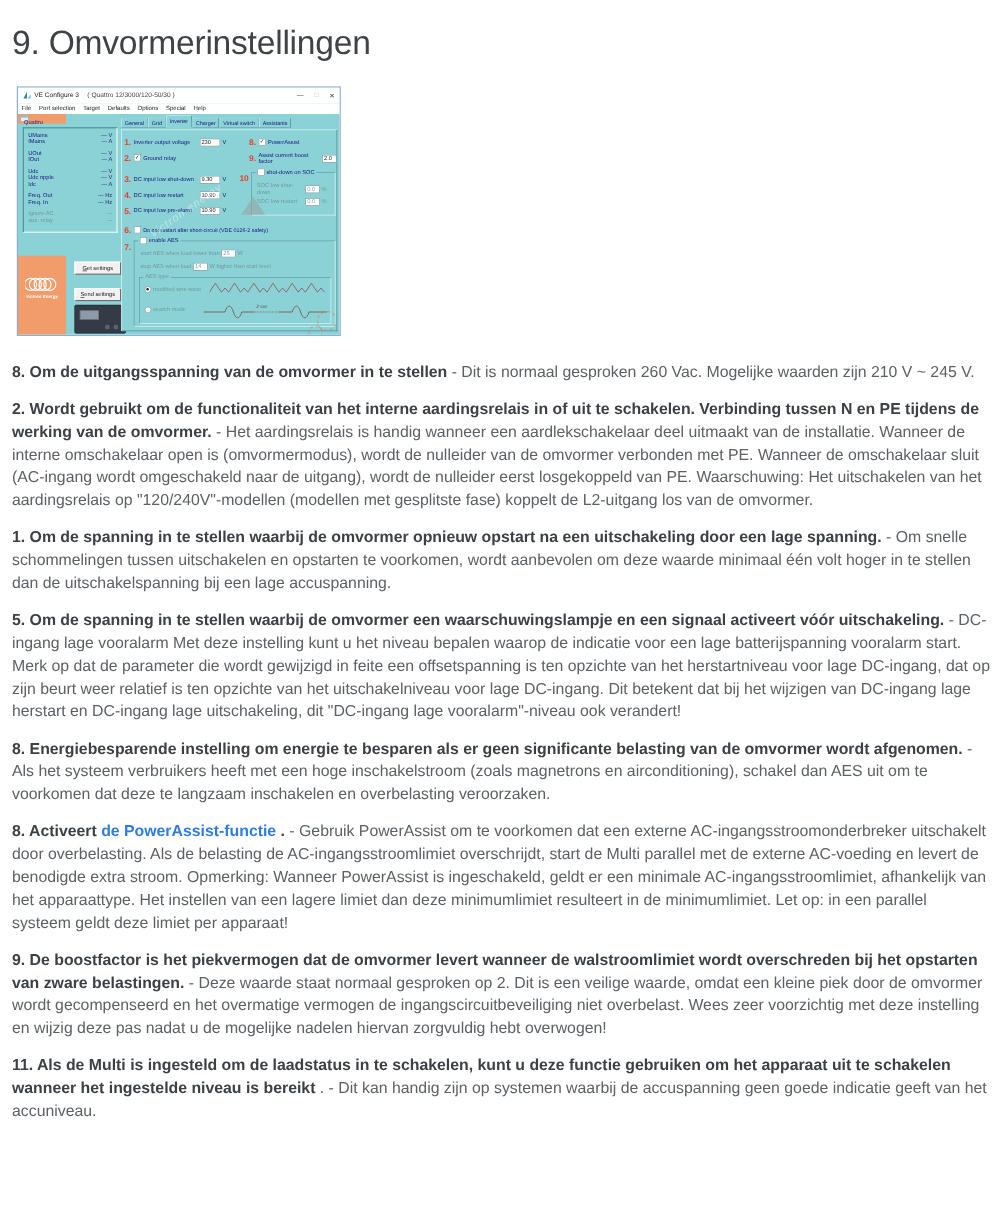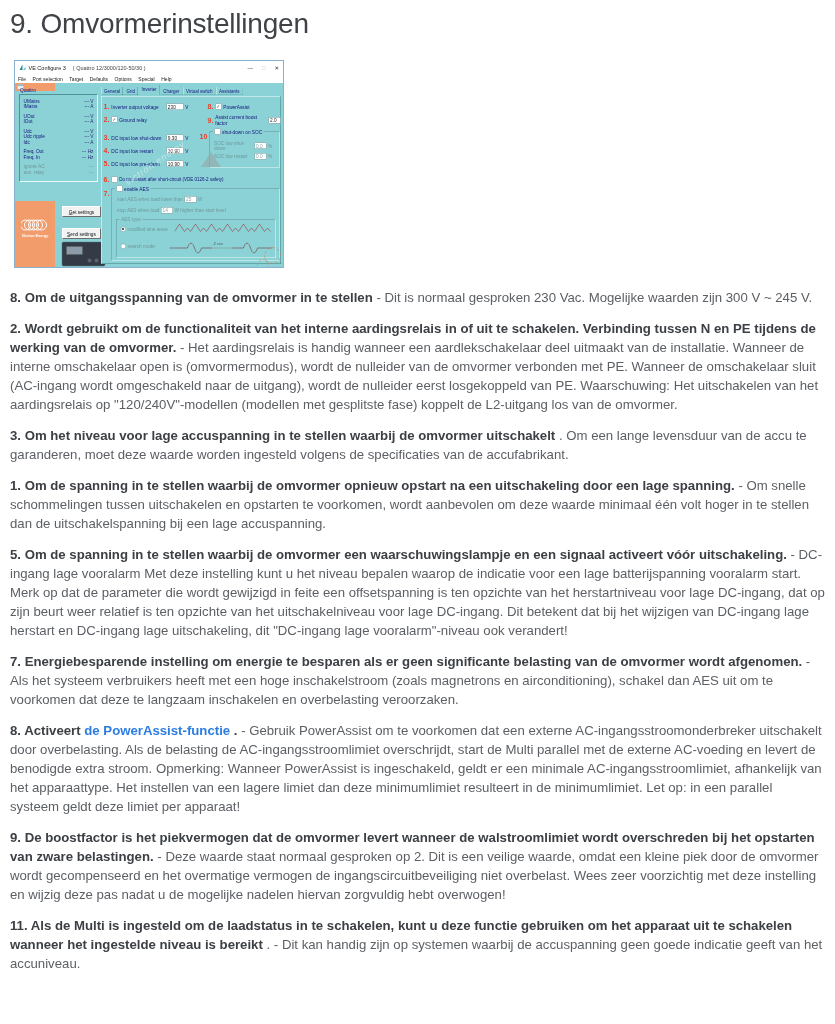--- a/index.html
+++ b/index.html
@@ -1,18 +1,18 @@
 <!DOCTYPE html>
 <html><head>
 <meta charset="utf-8">
 <style>
   html,body{margin:0;padding:0;}
   body{width:835px;height:1024px;overflow:hidden;background:#fff;
        font-family:"Liberation Sans",sans-serif;}
-  .page{padding:6px 10px 0 10px;}
+  .page{padding:6px 10px 0 10px;margin-top:12px;}
   h1{font-size:28px;font-weight:400;color:#3f4347;margin:2px 0 20px 0;letter-spacing:-.2px;}
   
   p.doc{margin:0 0 12px 0;font-size:13.2px;line-height:19px;color:#5c6065;max-width:815px;}
   p.doc strong{color:#3c4045;font-weight:700;}
   a.pa-link{color:#2d7de1;font-weight:700;text-decoration:none;cursor:pointer;}
   
   .vc-outer{width:268px;height:206px;border:1px solid #8ab0cf;margin:0 0 20px 4px;overflow:hidden;}
   .vc-scale{width:536px;height:412px;transform:scale(.5);transform-origin:0 0;}
   .vc-window{width:536px;height:412px;background:#8bd2d6;position:relative;font-family:"Liberation Sans",sans-serif;}
   .titlebar{height:26px;background:#fff;display:flex;align-items:center;padding:0 8px;box-sizing:border-box;}
@@ -307,23 +307,22 @@
 
           <div class="wm-text">victron energy</div>
           <div class="wm-tri"></div>
           <div class="wm-c1"></div>
           <div class="wm-c2"></div>
         </div>
       </div>
     </div>
   </div>
 
-  <p class="doc"><strong>8. Om de uitgangsspanning van de omvormer in te stellen</strong><span> - Dit is normaal gesproken 230 Vac. Mogelijke waarden zijn 300 V ~ 245 V.</span></p>
+  <p class="doc"><strong>8. Om de uitgangsspanning van de omvormer in te stellen</strong><span> - Dit is normaal gesproken 260 Vac. Mogelijke waarden zijn 210 V ~ 245 V.</span></p>
   <p class="doc"><strong>2. Wordt gebruikt om de functionaliteit van het interne aardingsrelais in of uit te schakelen. Verbinding tussen N en PE tijdens de werking van de omvormer.</strong><span> - Het aardingsrelais is handig wanneer een aardlekschakelaar deel uitmaakt van de installatie. Wanneer de interne omschakelaar open is (omvormermodus), wordt de nulleider van de omvormer verbonden met PE. Wanneer de omschakelaar sluit (AC-ingang wordt omgeschakeld naar de uitgang), wordt de nulleider eerst losgekoppeld van PE. Waarschuwing: Het uitschakelen van het aardingsrelais op "120/240V"-modellen (modellen met gesplitste fase) koppelt de L2-uitgang los van de omvormer.</span></p>
-  <p class="doc"><strong>3. Om het niveau voor lage accuspanning in te stellen waarbij de omvormer uitschakelt</strong><span> . Om een lange levensduur van de accu te garanderen, moet deze waarde worden ingesteld volgens de specificaties van de accufabrikant.</span></p>
   <p class="doc"><strong>1. Om de spanning in te stellen waarbij de omvormer opnieuw opstart na een uitschakeling door een lage spanning.</strong><span> - Om snelle schommelingen tussen uitschakelen en opstarten te voorkomen, wordt aanbevolen om deze waarde minimaal één volt hoger in te stellen dan de uitschakelspanning bij een lage accuspanning.</span></p>
   <p class="doc"><strong>5. Om de spanning in te stellen waarbij de omvormer een waarschuwingslampje en een signaal activeert vóór uitschakeling.</strong><span> - DC-ingang lage vooralarm Met deze instelling kunt u het niveau bepalen waarop de indicatie voor een lage batterijspanning vooralarm start. Merk op dat de parameter die wordt gewijzigd in feite een offsetspanning is ten opzichte van het herstartniveau voor lage DC-ingang, dat op zijn beurt weer relatief is ten opzichte van het uitschakelniveau voor lage DC-ingang. Dit betekent dat bij het wijzigen van DC-ingang lage herstart en DC-ingang lage uitschakeling, dit "DC-ingang lage vooralarm"-niveau ook verandert!</span></p>
-  <p class="doc"><strong>7. Energiebesparende instelling om energie te besparen als er geen significante belasting van de omvormer wordt afgenomen.</strong><span> - Als het systeem verbruikers heeft met een hoge inschakelstroom (zoals magnetrons en airconditioning), schakel dan AES uit om te voorkomen dat deze te langzaam inschakelen en overbelasting veroorzaken.</span></p>
+  <p class="doc"><strong>8. Energiebesparende instelling om energie te besparen als er geen significante belasting van de omvormer wordt afgenomen.</strong><span> - Als het systeem verbruikers heeft met een hoge inschakelstroom (zoals magnetrons en airconditioning), schakel dan AES uit om te voorkomen dat deze te langzaam inschakelen en overbelasting veroorzaken.</span></p>
   <p class="doc"><strong>8. Activeert</strong> <a class="pa-link">de PowerAssist-functie</a><strong> .</strong><span> - Gebruik PowerAssist om te voorkomen dat een externe AC-ingangsstroomonderbreker uitschakelt door overbelasting. Als de belasting de AC-ingangsstroomlimiet overschrijdt, start de Multi parallel met de externe AC-voeding en levert de benodigde extra stroom. Opmerking: Wanneer PowerAssist is ingeschakeld, geldt er een minimale AC-ingangsstroomlimiet, afhankelijk van het apparaattype. Het instellen van een lagere limiet dan deze minimumlimiet resulteert in de minimumlimiet. Let op: in een parallel systeem geldt deze limiet per apparaat!</span></p>
   <p class="doc"><strong>9. De boostfactor is het piekvermogen dat de omvormer levert wanneer de walstroomlimiet wordt overschreden bij het opstarten van zware belastingen.</strong><span> - Deze waarde staat normaal gesproken op 2. Dit is een veilige waarde, omdat een kleine piek door de omvormer wordt gecompenseerd en het overmatige vermogen de ingangscircuitbeveiliging niet overbelast. Wees zeer voorzichtig met deze instelling en wijzig deze pas nadat u de mogelijke nadelen hiervan zorgvuldig hebt overwogen!</span></p>
   <p class="doc"><strong>11. Als de Multi is ingesteld om de laadstatus in te schakelen, kunt u deze functie gebruiken om het apparaat uit te schakelen wanneer het ingestelde niveau is bereikt</strong><span> . - Dit kan handig zijn op systemen waarbij de accuspanning geen goede indicatie geeft van het accuniveau.</span></p>
 
 </div>
 
 </body></html>

